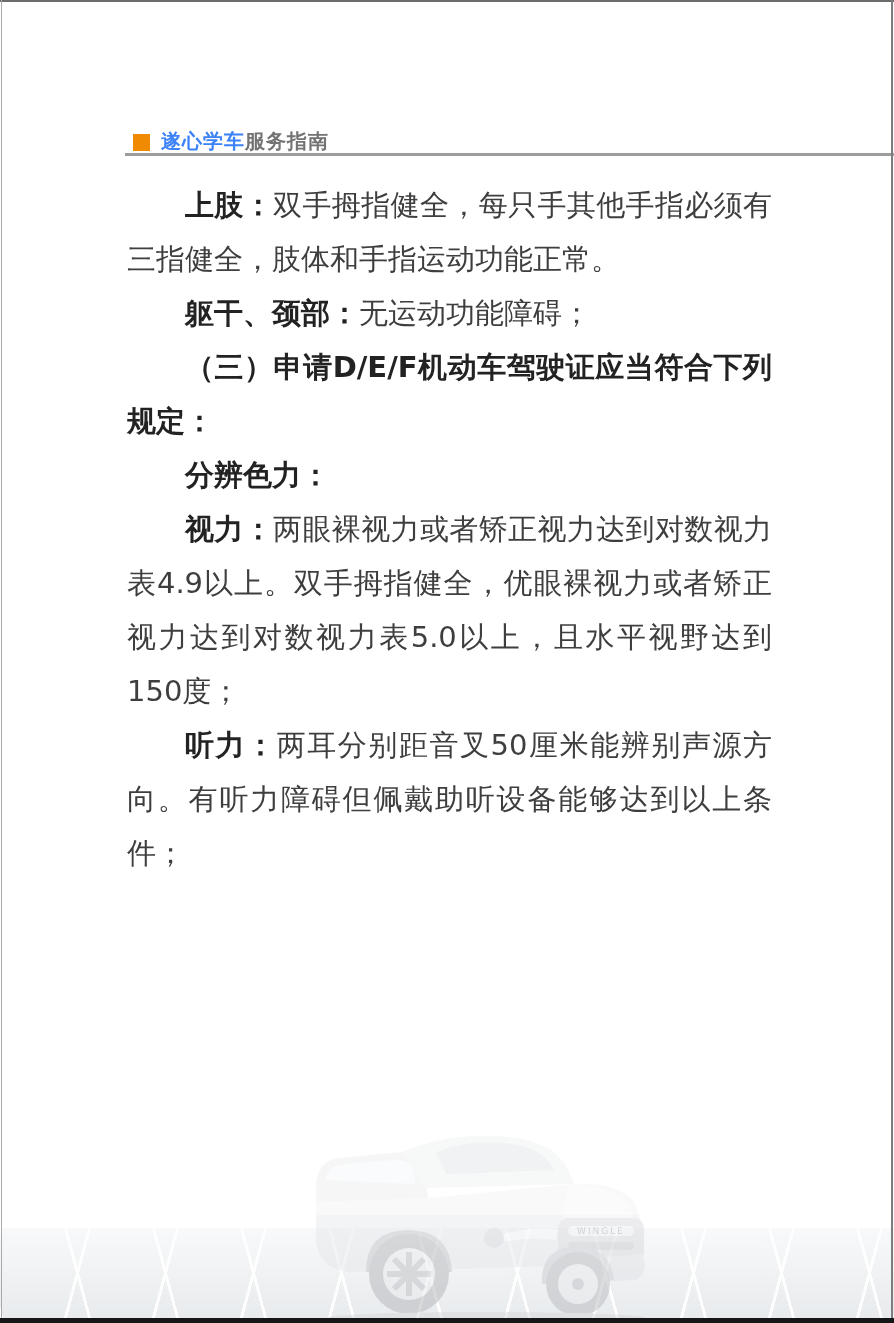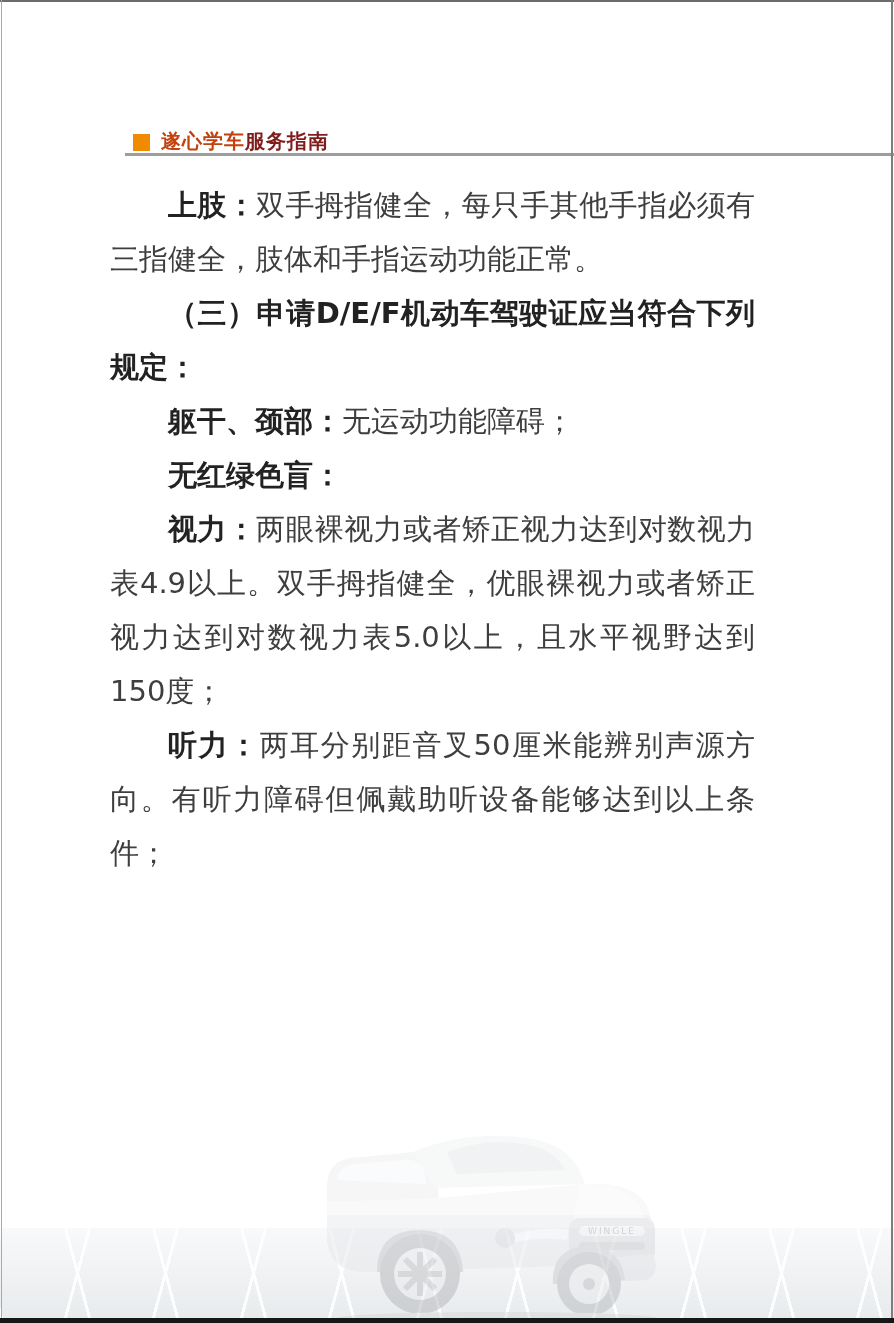--- a/index.html
+++ b/index.html
@@ -15,27 +15,27 @@
   
   .border-top{position:absolute;left:0;top:0;width:894px;height:2px;background:#6b6b6b;z-index:5;}
   .border-left{position:absolute;left:1px;top:0;width:1px;height:1323px;background:#a9a9a9;z-index:5;}
   .border-right{position:absolute;right:1px;top:0;width:2px;height:1323px;background:#7d7d7d;z-index:5;}
   .border-bottom{position:absolute;left:0;bottom:0;width:894px;height:5px;background:#161616;z-index:6;}
 
   
   .header{position:absolute;left:0;top:0;width:894px;z-index:3;}
   .logo-square{position:absolute;left:133px;top:134px;width:17px;height:17px;background:#F08A00;}
   .brand-line{position:absolute;left:161px;top:128px;height:26px;line-height:26px;font-size:20px;letter-spacing:1px;white-space:nowrap;}
-  .brand{color:#c2410c;font-weight:600;}
-  .brand-suffix{color:#7f1d1d;font-weight:600;}
+  .brand{color:#3b82f6;font-weight:600;}
+  .brand-suffix{color:#737373;font-weight:600;}
   .header-rule{position:absolute;left:125px;top:153px;width:769px;height:3px;background:#9d9d9d;}
 
   
   .content{
-    position:absolute;left:110px;top:178px;width:645px;z-index:2;
+    position:absolute;left:127px;top:178px;width:645px;z-index:2;
     font-size:29px;line-height:54px;color:#3e3e3e;
     text-align:justify;text-justify:inter-ideograph;
   }
   .content p{margin:0;text-indent:58px;}
   .content .lbl{font-weight:700;color:#222222;}
 
   
   .scenery{position:absolute;left:0;top:0;width:894px;height:1318px;z-index:0;}
   .skyline{position:absolute;opacity:.62;}
   .mid{opacity:.35;}
@@ -43,21 +43,21 @@
     position:absolute;left:0;right:0;top:1228px;height:90px;
     background:
       repeating-linear-gradient(105deg, rgba(255,255,255,.9) 0 3px, rgba(0,0,0,0) 3px 85px),
       repeating-linear-gradient(75deg, rgba(255,255,255,.9) 0 3px, rgba(0,0,0,0) 3px 85px),
       linear-gradient(#f8f9fa,#e8ebed);
   }
   .text-haze{
     position:absolute;left:0;top:1080px;width:894px;height:135px;
     background:rgba(255,255,255,.48);z-index:1;
   }
-  .truck-wrap{position:absolute;left:317px;top:1122px;width:360px;height:200px;opacity:.42;}
+  .truck-wrap{position:absolute;left:306px;top:1122px;width:360px;height:200px;opacity:.42;}
 </style>
 </head>
 <body>
 
 <div class="page">
 
   <div class="scenery">
     <div class="skyline">
       
       
@@ -135,20 +135,20 @@
   <div class="header">
     <div class="logo-square"></div>
     <div class="brand-line">
       <span class="brand">遂心学车</span><span class="brand-suffix">服务指南</span>
     </div>
     <div class="header-rule"></div>
   </div>
 
   <div class="content">
     <p><span class="lbl">上肢：</span><span>双手拇指健全，每只手其他手指必须有三指健全，肢体和手指运动功能正常。</span></p>
+    <p><span class="lbl">躯干、颈部：</span><span>无运动功能障碍；</span></p>
     <p><span class="lbl">（三）申请D/E/F机动车驾驶证应当符合下列规定：</span><span></span></p>
-    <p><span class="lbl">躯干、颈部：</span><span>无运动功能障碍；</span></p>
-    <p><span class="lbl">无红绿色盲：</span><span></span></p>
+    <p><span class="lbl">分辨色力：</span><span></span></p>
     <p><span class="lbl">视力：</span><span>两眼裸视力或者矫正视力达到对数视力表4.9以上。双手拇指健全，优眼裸视力或者矫正视力达到对数视力表5.0以上，且水平视野达到150度；</span></p>
     <p><span class="lbl">听力：</span><span>两耳分别距音叉50厘米能辨别声源方向。有听力障碍但佩戴助听设备能够达到以上条件；</span></p>
   </div>
 
 </div>
 
 </body></html>

